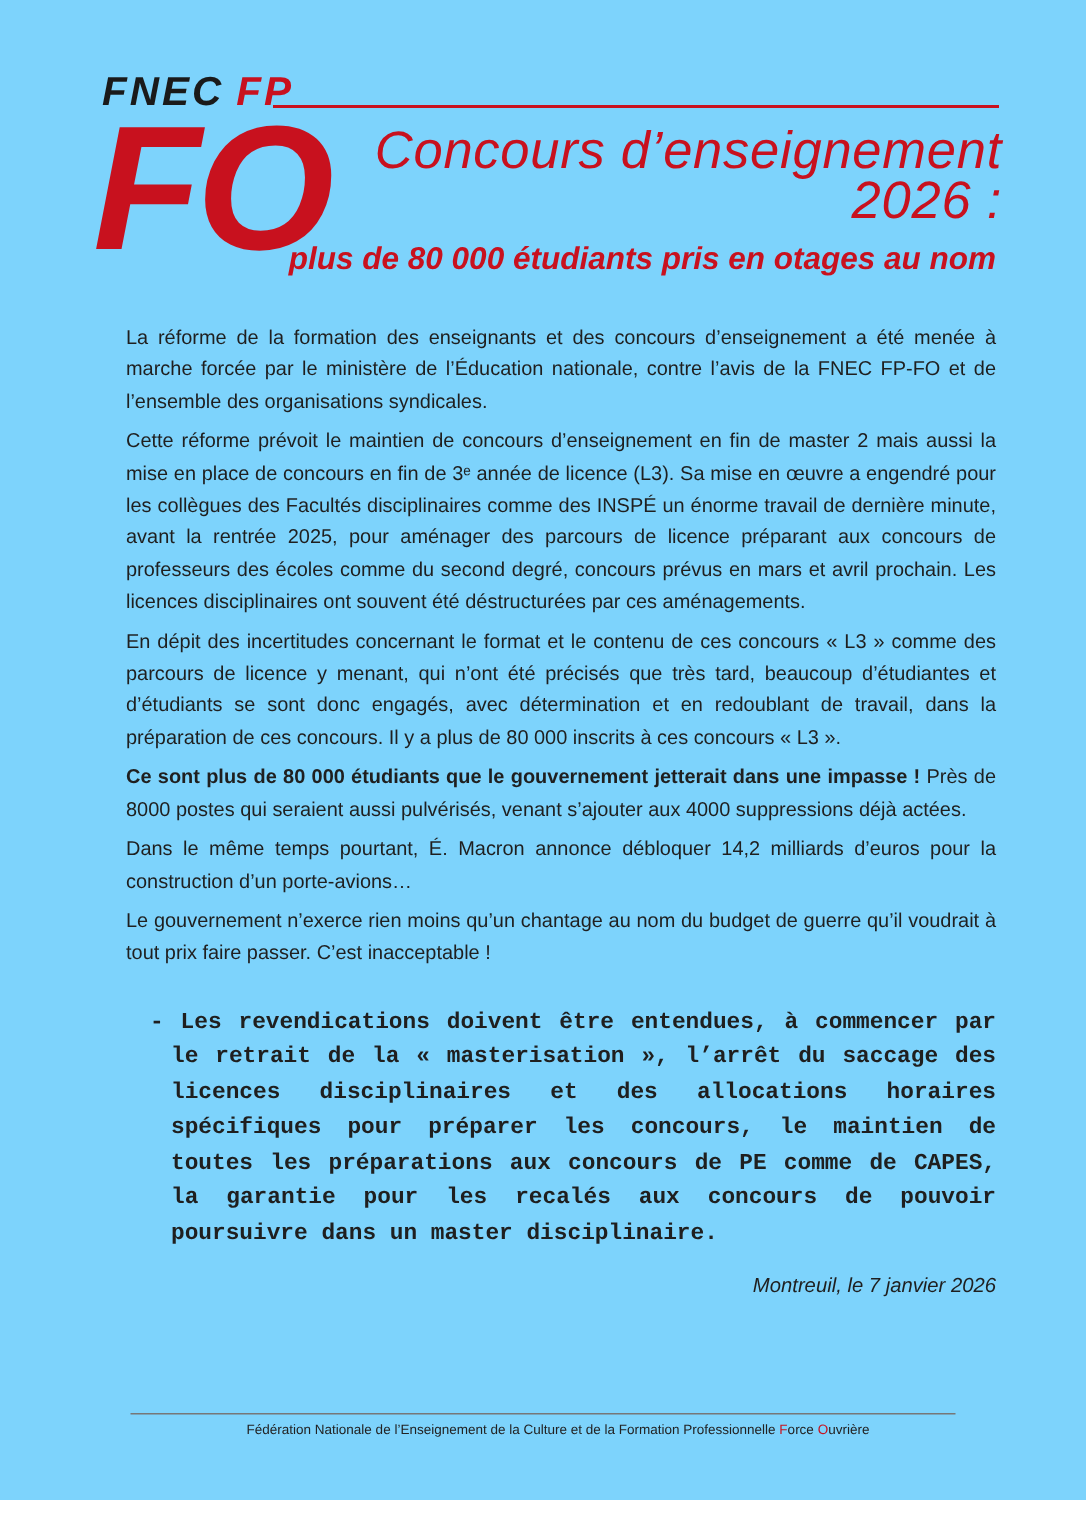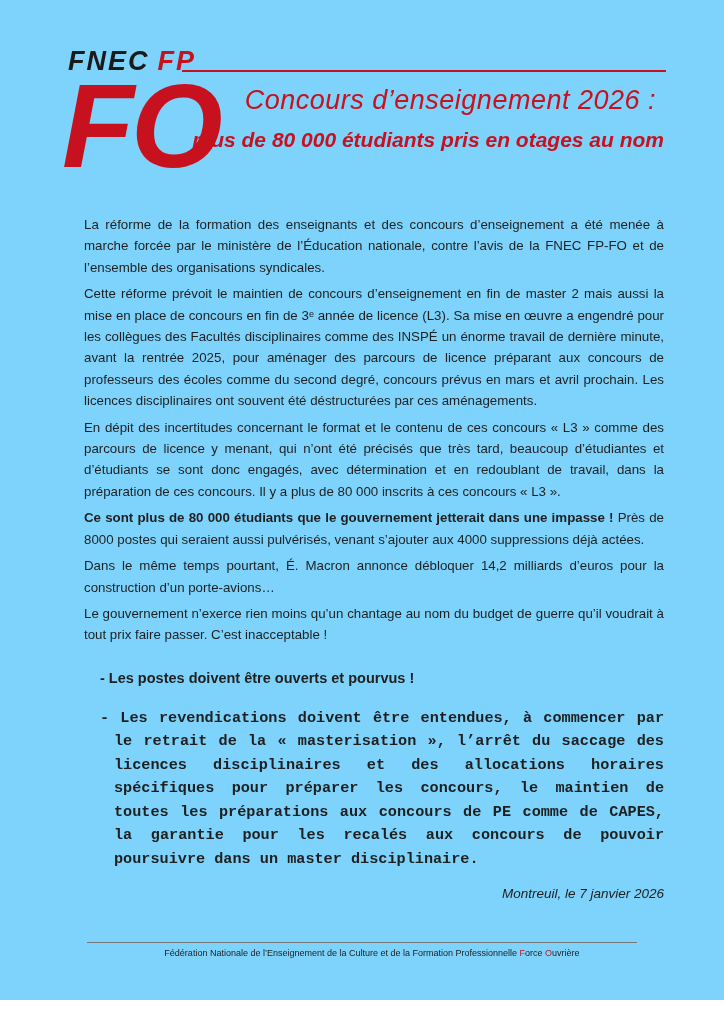--- a/index.html
+++ b/index.html
@@ -52,24 +52,24 @@
   .titles {
     position: absolute;
     right: 56px;
     top: 84px;
     width: 500px;
     text-align: right;
     color: var(--red);
     font-style: italic;
   }
   .doc-title {
-    font-size: 27px;
+    font-size: 35px;
     font-weight: 400;
     line-height: 33px;
-    margin: 0 12px 9px 0;
+    margin: 0 0 9px 0;
     letter-spacing: 0.5px;
   }
   .doc-subtitle {
     font-size: 21px;
     font-weight: 700;
     line-height: 27px;
     margin: 4px;
   }
   
   .content {
@@ -159,21 +159,20 @@
 
   <div class="content">
     <p class="para">La réforme de la formation des enseignants et des concours d’enseignement a été menée à marche forcée par le ministère de l’Éducation nationale, contre l’avis de la FNEC FP-FO et de l’ensemble des organisations syndicales.</p>
     <p class="para">Cette réforme prévoit le maintien de concours d’enseignement en fin de master 2 mais aussi la mise en place de concours en fin de 3ᵉ année de licence (L3). Sa mise en œuvre a engendré pour les collègues des Facultés disciplinaires comme des INSPÉ un énorme travail de dernière minute, avant la rentrée 2025, pour aménager des parcours de licence préparant aux concours de professeurs des écoles comme du second degré, concours prévus en mars et avril prochain. Les licences disciplinaires ont souvent été déstructurées par ces aménagements.</p>
     <p class="para">En dépit des incertitudes concernant le format et le contenu de ces concours «&nbsp;L3&nbsp;» comme des parcours de licence y menant, qui n’ont été précisés que très tard, beaucoup d’étudiantes et d’étudiants se sont donc engagés, avec détermination et en redoublant de travail, dans la préparation de ces concours. Il y a plus de 80&nbsp;000 inscrits à ces concours «&nbsp;L3&nbsp;».</p>
     <p class="para"><span class="b">Ce sont plus de 80&nbsp;000 étudiants que le gouvernement jetterait dans une impasse&nbsp;!</span><span> Près de 8000 postes qui seraient aussi pulvérisés, venant s’ajouter aux 4000 suppressions déjà actées.</span></p>
     <p class="para">Dans le même temps pourtant, É. Macron annonce débloquer 14,2 milliards d’euros pour la construction d’un porte-avions…</p>
     <p class="para">Le gouvernement n’exerce rien moins qu’un chantage au nom du budget de guerre qu’il voudrait à tout prix faire passer. C’est inacceptable&nbsp;!</p>
 
     <div class="demands">
-      <p class="demand-1">- Les postes doivent être ouverts et pourvus&nbsp;!</p>
       <p class="demand-2">- Les revendications doivent être entendues, à commencer par le retrait de la «&nbsp;masterisation&nbsp;», l’arrêt du saccage des licences disciplinaires et des allocations horaires spécifiques pour préparer les concours, le maintien de toutes les préparations aux concours de PE comme de CAPES, la garantie pour les recalés aux concours de pouvoir poursuivre dans un master disciplinaire.</p>
     </div>
 
     <p class="date-line">Montreuil, le 7 janvier 2026</p>
   </div>
 
   <div class="footer">
     <hr class="footer-rule">
     <div class="footer-line">
       <span>Fédération Nationale de l’Enseignement de la Culture et de la Formation Professionnelle </span><span class="red">F</span><span>orce </span><span class="red">O</span><span>uvrière</span>

